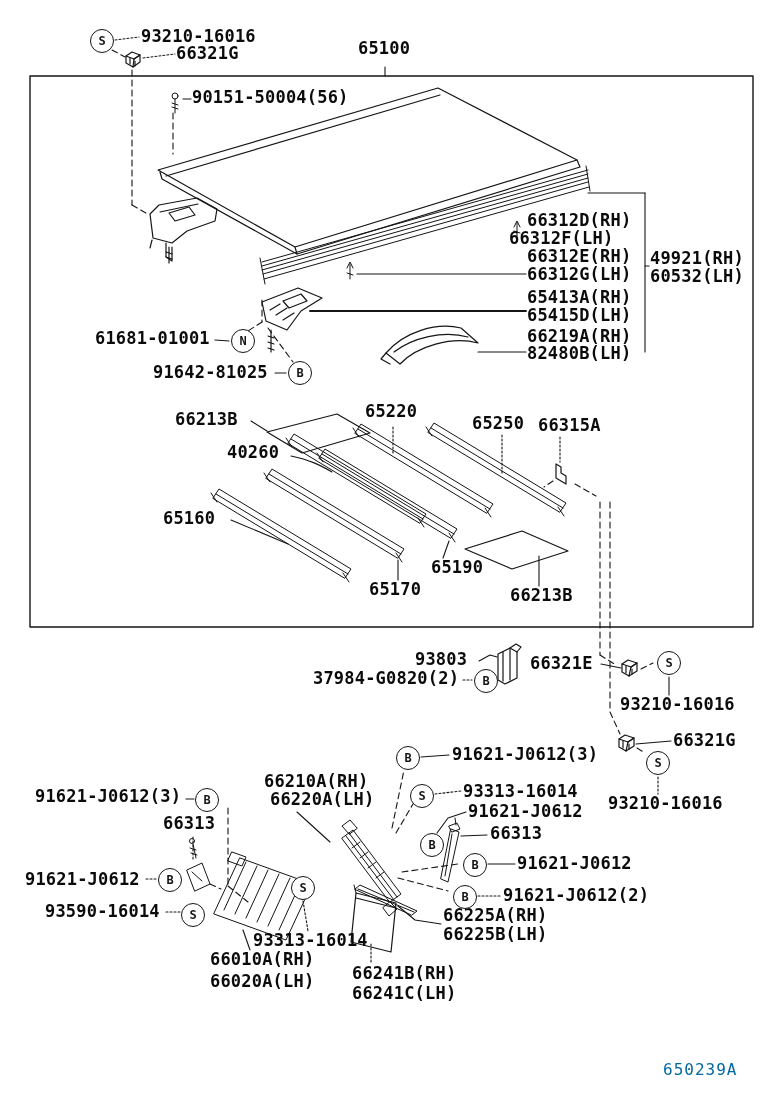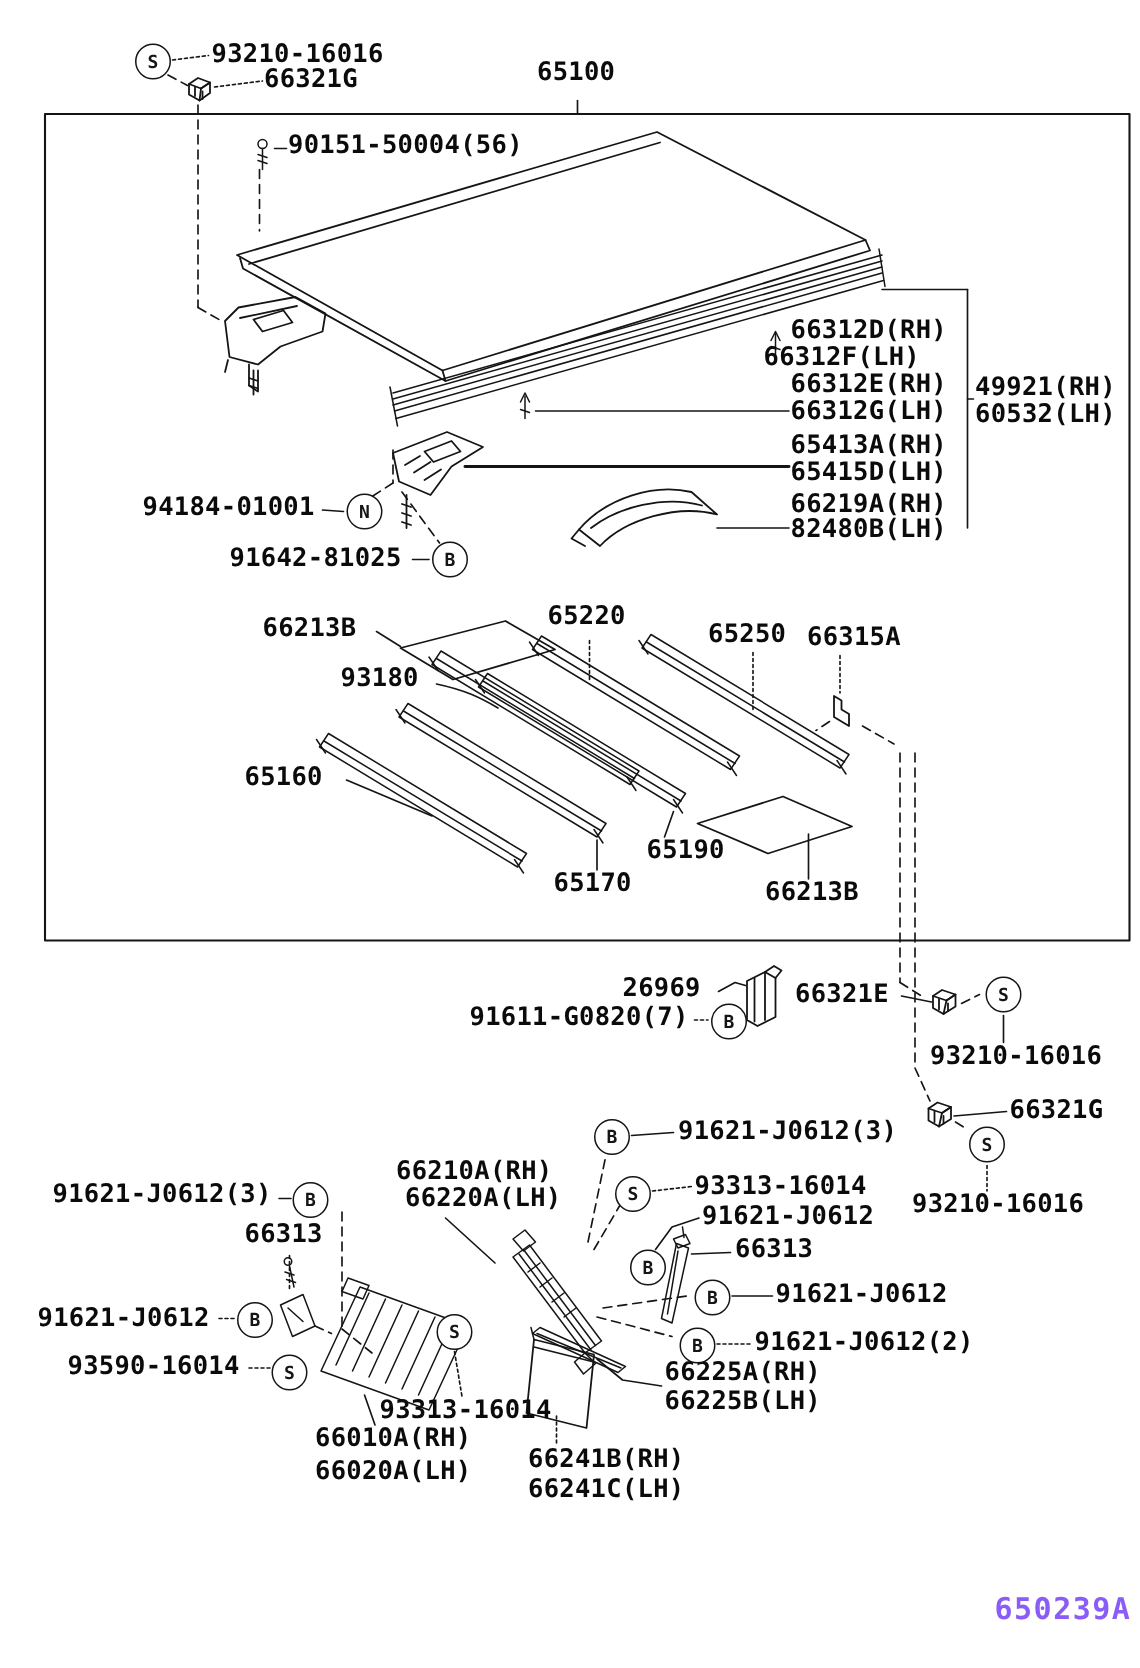--- a/index.html
+++ b/index.html
@@ -4,21 +4,21 @@
 <style>
   html,body{margin:0;padding:0;background:#fff;}
   #stage{position:relative;width:760px;height:1112px;background:#ffffff;overflow:hidden;
          font-family:"DejaVu Sans Mono","Liberation Mono",monospace;}
   #art{position:absolute;left:0;top:0;}
   .lbl{position:absolute;font-size:17px;font-weight:bold;color:#0b0b0b;
        letter-spacing:.2px;white-space:nowrap;line-height:17px;}
   .circ{position:absolute;width:24px;height:24px;border:1.7px solid #151515;border-radius:50%;
         background:#fff;display:flex;align-items:center;justify-content:center;
         font-size:12px;font-weight:bold;color:#151515;box-sizing:border-box;}
-  .figcode{position:absolute;font-size:20px;font-weight:700;color:#8b5cf6;letter-spacing:1px;}
+  .figcode{position:absolute;font-size:16px;font-weight:400;color:#0369a1;letter-spacing:1px;}
 </style>
 </head>
 <body>
 
 <div id="stage">
 
   <svg id="art" width="760" height="1112" viewBox="0 0 760 1112" fill="none" stroke="#151515" stroke-width="1.2" stroke-linecap="round" stroke-linejoin="round">
 
     <rect x="30" y="76" width="723" height="551" stroke-width="1.4"></rect>
 
@@ -281,34 +281,34 @@
   <div class="lbl" style="left:527px;top:212px">66312D(RH)</div>
   <div class="lbl" style="left:509px;top:230px">66312F(LH)</div>
   <div class="lbl" style="left:527px;top:248px">66312E(RH)</div>
   <div class="lbl" style="left:527px;top:266px">66312G(LH)</div>
   <div class="lbl" style="left:650px;top:250px">49921(RH)</div>
   <div class="lbl" style="left:650px;top:268px">60532(LH)</div>
   <div class="lbl" style="left:527px;top:289px">65413A(RH)</div>
   <div class="lbl" style="left:527px;top:307px">65415D(LH)</div>
   <div class="lbl" style="left:527px;top:328px">66219A(RH)</div>
   <div class="lbl" style="left:527px;top:345px">82480B(LH)</div>
-  <div class="lbl" style="left:95px;top:330px">94184-01001</div>
+  <div class="lbl" style="left:95px;top:330px">61681-01001</div>
   <div class="lbl" style="left:153px;top:364px">91642-81025</div>
   <div class="lbl" style="left:175px;top:411px">66213B</div>
   <div class="lbl" style="left:365px;top:403px">65220</div>
   <div class="lbl" style="left:472px;top:415px">65250</div>
   <div class="lbl" style="left:538px;top:417px">66315A</div>
-  <div class="lbl" style="left:227px;top:444px">93180</div>
+  <div class="lbl" style="left:227px;top:444px">40260</div>
   <div class="lbl" style="left:163px;top:510px">65160</div>
   <div class="lbl" style="left:369px;top:581px">65170</div>
   <div class="lbl" style="left:431px;top:559px">65190</div>
   <div class="lbl" style="left:510px;top:587px">66213B</div>
-  <div class="lbl" style="left:415px;top:651px">26969</div>
+  <div class="lbl" style="left:415px;top:651px">93803</div>
   <div class="lbl" style="left:530px;top:655px">66321E</div>
-  <div class="lbl" style="left:313px;top:670px">91611-G0820(7)</div>
+  <div class="lbl" style="left:313px;top:670px">37984-G0820(2)</div>
   <div class="lbl" style="left:620px;top:696px">93210-16016</div>
   <div class="lbl" style="left:673px;top:732px">66321G</div>
   <div class="lbl" style="left:608px;top:795px">93210-16016</div>
   <div class="lbl" style="left:452px;top:746px">91621-J0612(3)</div>
   <div class="lbl" style="left:264px;top:773px">66210A(RH)</div>
   <div class="lbl" style="left:270px;top:791px">66220A(LH)</div>
   <div class="lbl" style="left:463px;top:783px">93313-16014</div>
   <div class="lbl" style="left:468px;top:803px">91621-J0612</div>
   <div class="lbl" style="left:490px;top:825px">66313</div>
   <div class="lbl" style="left:35px;top:788px">91621-J0612(3)</div>

